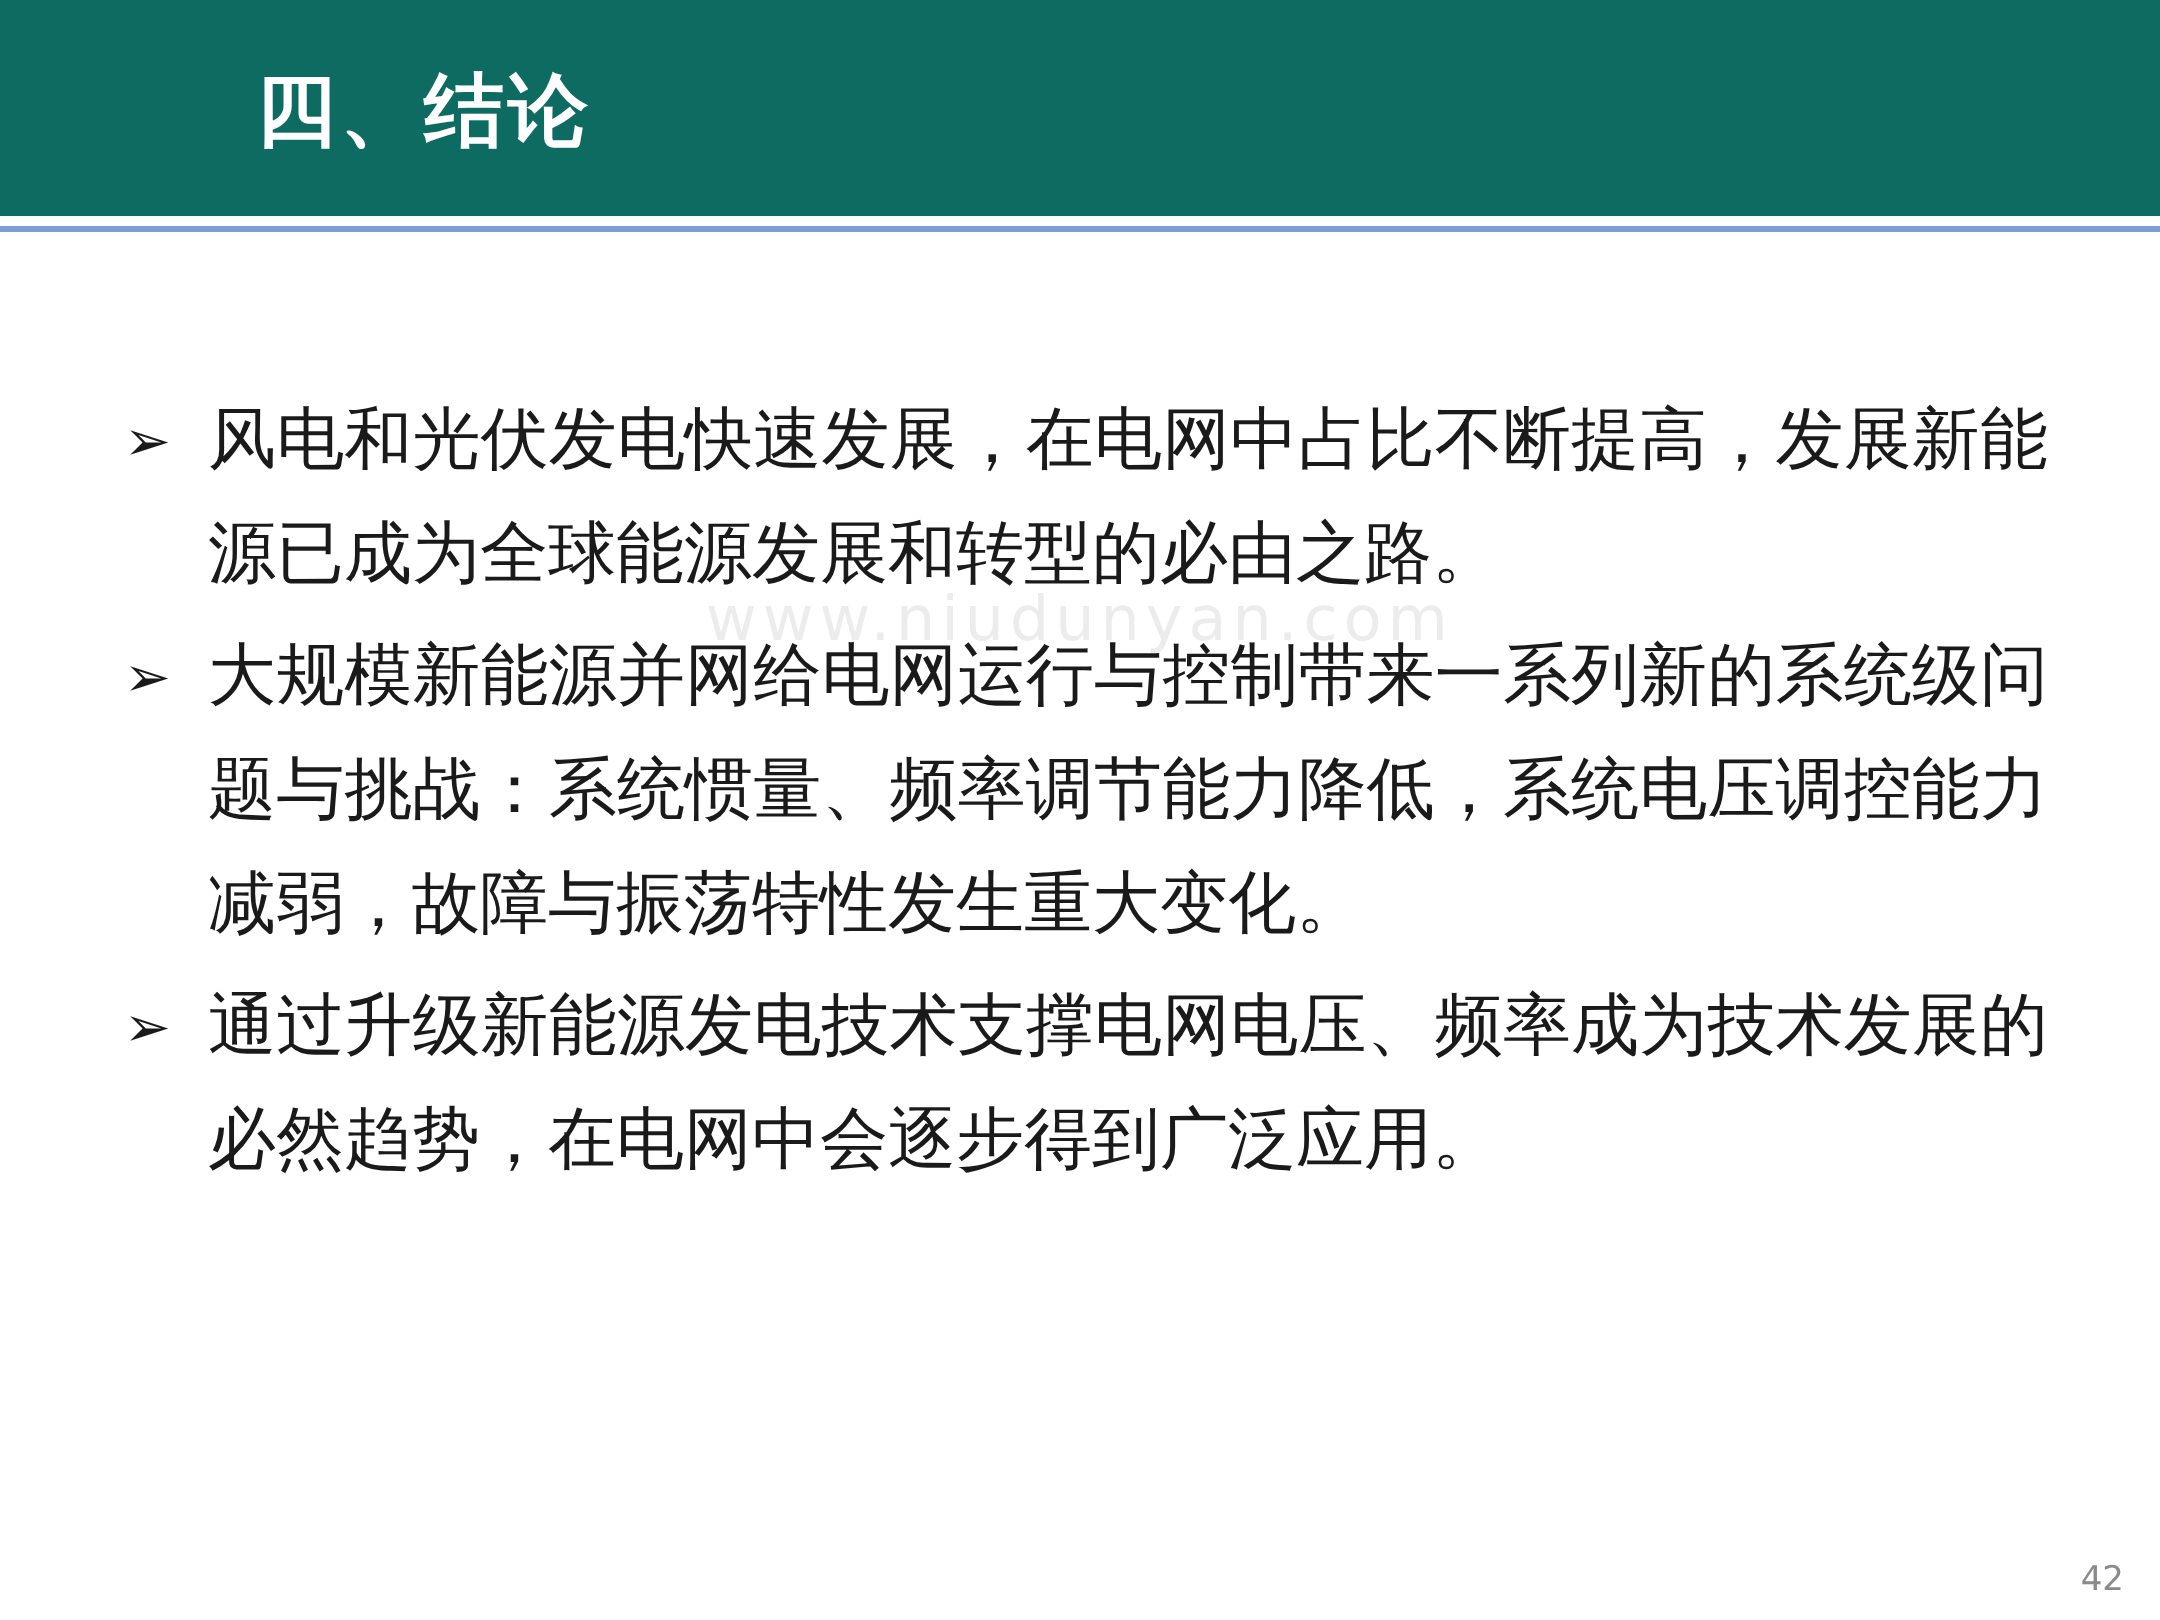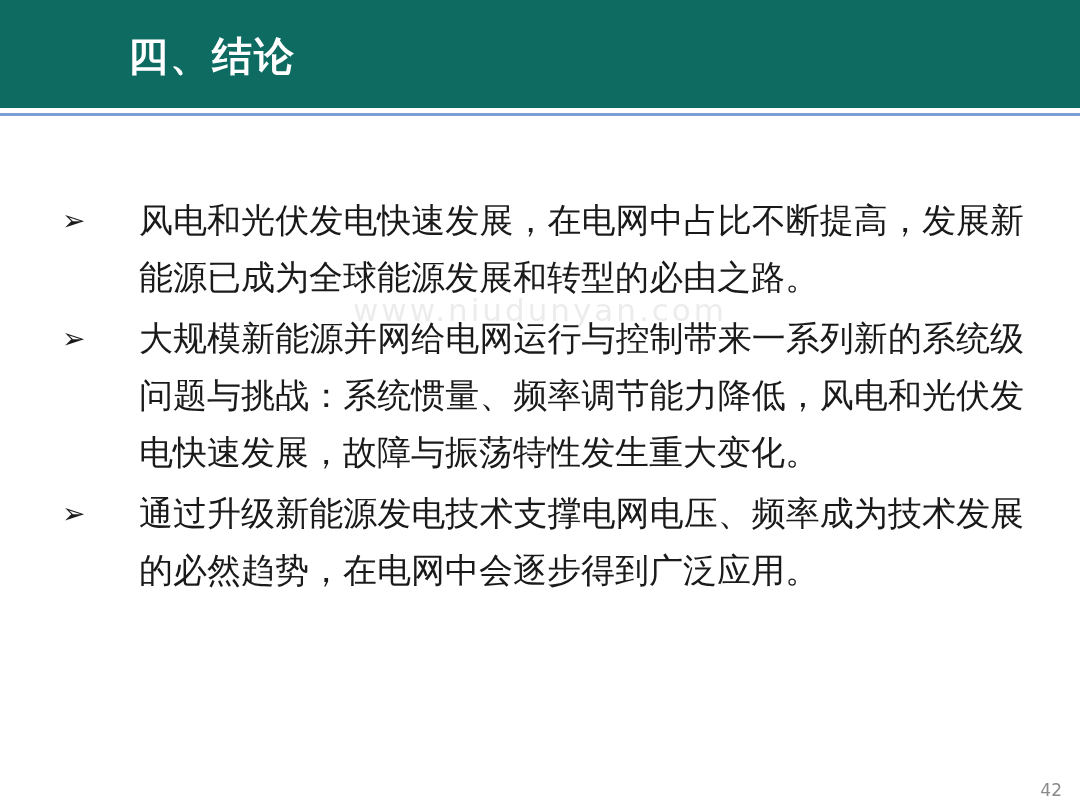--- a/index.html
+++ b/index.html
@@ -106,21 +106,20 @@
   .bullet-marker {
     position: absolute;
     left: 6px;
     top: 0;
     font-size: 28px;
     line-height: 57px;
     color: #1a1a1a;
   }
   .bullet-text {
     display: block;
-    margin-left: 35px;
   }
 
   
   .page-number {
     position: absolute;
     right: 18px;
     bottom: 10px;
     font-size: 17px;
     color: #8a8a8a;
     font-family: "DejaVu Sans", "Liberation Sans", sans-serif;
@@ -142,21 +141,21 @@
     <div class="watermark-url">www.niudunyan.com</div>
   </div>
 
   <div class="content">
     <div class="bullet-item">
       <span class="bullet-marker">➢</span>
       <span class="bullet-text">风电和光伏发电快速发展，在电网中占比不断提高，发展新能源已成为全球能源发展和转型的必由之路。</span>
     </div>
     <div class="bullet-item">
       <span class="bullet-marker">➢</span>
-      <span class="bullet-text">大规模新能源并网给电网运行与控制带来一系列新的系统级问题与挑战：系统惯量、频率调节能力降低，风电和光伏发电快速发展，故障与振荡特性发生重大变化。</span>
+      <span class="bullet-text">大规模新能源并网给电网运行与控制带来一系列新的系统级问题与挑战：系统惯量、频率调节能力降低，系统电压调控能力减弱，故障与振荡特性发生重大变化。</span>
     </div>
     <div class="bullet-item">
       <span class="bullet-marker">➢</span>
       <span class="bullet-text">通过升级新能源发电技术支撑电网电压、频率成为技术发展的必然趋势，在电网中会逐步得到广泛应用。</span>
     </div>
   </div>
 
   <div class="page-number">42</div>
 
 </div>

